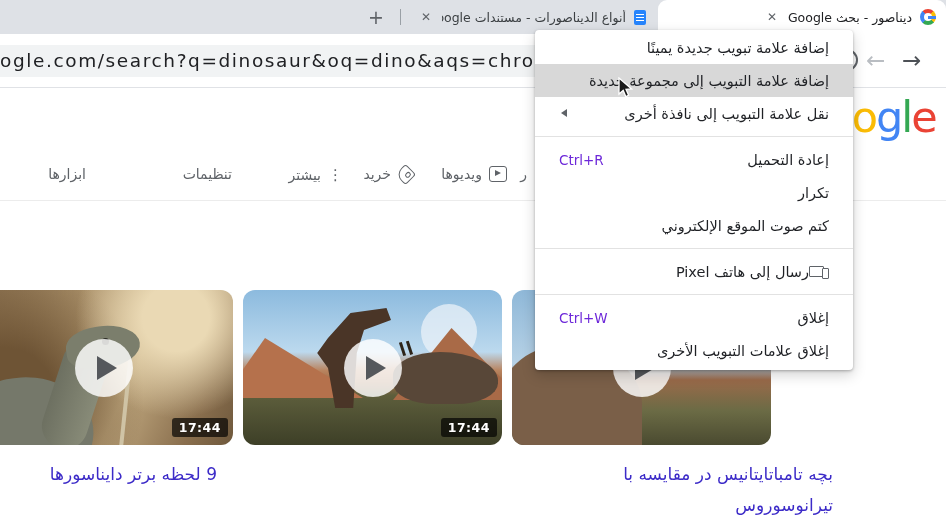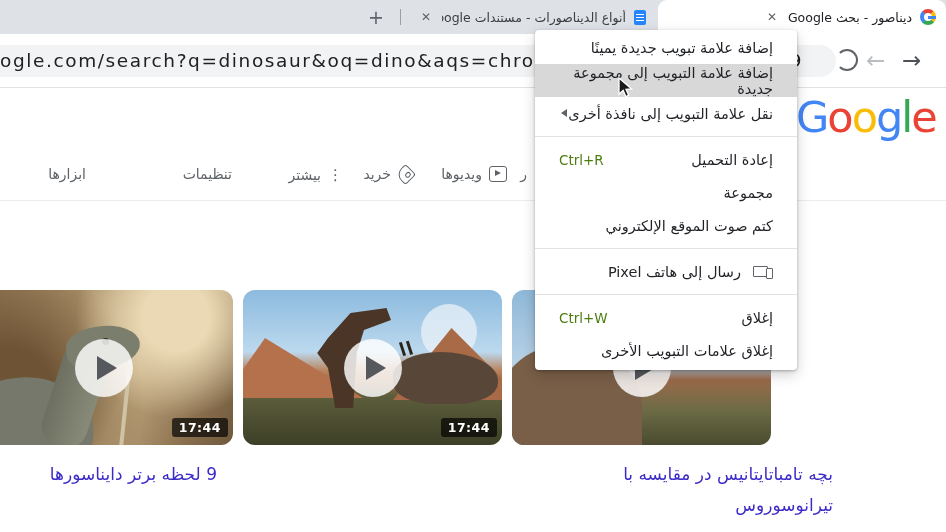--- a/index.html
+++ b/index.html
@@ -67,28 +67,28 @@
   .mtn2{position:absolute;left:150px;top:38px;width:130px;height:72px;background:#a96a47;clip-path:polygon(0 100%,45% 0,100% 100%);}
   .moon{position:absolute;left:178px;top:14px;width:56px;height:56px;background:rgba(235,242,248,.75);border-radius:50%;}
   .trex{position:absolute;left:58px;top:18px;width:90px;height:100px;background:#4a3527;clip-path:polygon(38% 100%,30% 60%,18% 45%,30% 30%,55% 5%,95% 0,100% 12%,70% 22%,62% 45%,58% 100%);}
   .cera{position:absolute;left:150px;top:62px;width:105px;height:52px;background:#584738;border-radius:45% 55% 40% 40%;}
   .cera::before{content:"";position:absolute;left:8px;top:-10px;width:3px;height:14px;background:#2d2419;transform:rotate(-18deg);box-shadow:7px 1px 0 #2d2419;}
   
   .t3{left:512px;background:linear-gradient(#8fb8d8 0%,#b7d2e6 48%,#9a6a4a 58%,#6b6b45 78%,#4a4a30 100%);}
   .t3back{position:absolute;left:-10px;top:55px;width:140px;height:110px;background:#7a5f48;border-radius:50% 60% 0 0;}
 
   
-  .menu{position:absolute;left:535px;top:30px;width:262px;background:#fff;border-radius:4px;padding:1px 0 3px 0;z-index:50;
+  .menu{position:absolute;left:535px;top:30px;width:318px;background:#fff;border-radius:4px;padding:1px 0 3px 0;z-index:50;
         box-shadow:0 1px 3px rgba(0,0,0,.28),0 5px 14px rgba(0,0,0,.18);}
   .mi{height:33px;display:flex;align-items:center;justify-content:space-between;direction:rtl;padding:0 24px;font-size:14.5px;color:#1f2125;position:relative;}
-  .mi .sc{direction:ltr;color:#4d7c0f;font-size:13.5px;}
+  .mi .sc{direction:ltr;color:#6d28d9;font-size:13.5px;}
   .mi.hl{background:#d8d8d8;}
   .sep{height:1px;background:#e2e2e2;margin:6px 0;}
   .subarrow{position:absolute;left:26px;top:12px;width:0;height:0;border-right:6px solid #5f6368;border-top:4.5px solid transparent;border-bottom:4.5px solid transparent;}
-  .mi .lblwrap{display:flex;align-items:center;gap:12px;direction:rtl;}
+  .mi .lblwrap{display:flex;align-items:center;gap:0;direction:rtl;}
   .devicon{width:20px;height:14px;position:relative;flex:0 0 auto;}
   .devicon::before{content:"";position:absolute;left:0;top:1px;width:13px;height:9px;border:1.6px solid #5f6368;border-radius:1px;}
   .devicon::after{content:"";position:absolute;right:0;top:3px;width:5px;height:9px;border:1.4px solid #5f6368;border-radius:1px;background:#fff;}
 
   
   .cursor{position:absolute;left:617px;top:77px;z-index:60;}
 </style>
 </head>
 <body>
 
@@ -181,21 +181,21 @@
     <div class="mi">
       <span>نقل علامة التبويب إلى نافذة أخرى</span>
       <span class="subarrow"></span>
     </div>
     <div class="sep"></div>
     <div class="mi">
       <span>إعادة التحميل</span>
       <span class="sc">Ctrl+R</span>
     </div>
     <div class="mi">
-      <span>مجموعة</span>
+      <span>تكرار</span>
     </div>
     <div class="mi">
       <span>كتم صوت الموقع الإلكتروني</span>
     </div>
     <div class="sep"></div>
     <div class="mi">
       <span class="lblwrap">
         <span class="devicon"></span>
         <span>رسال إلى هاتف Pixel</span>
       </span>

